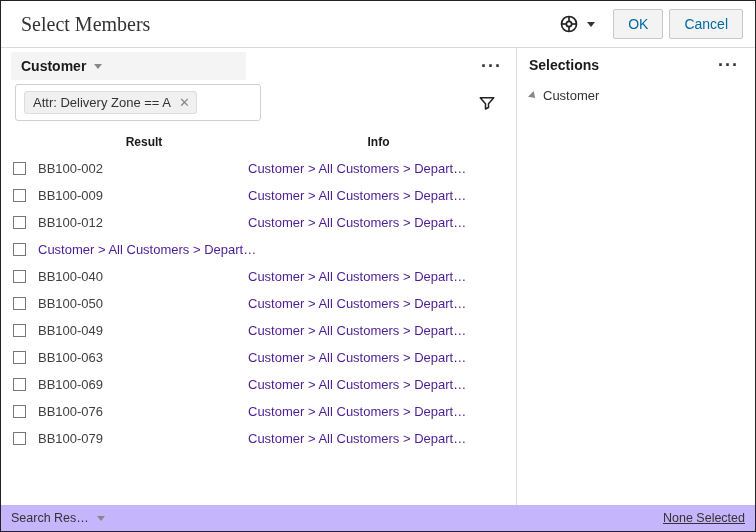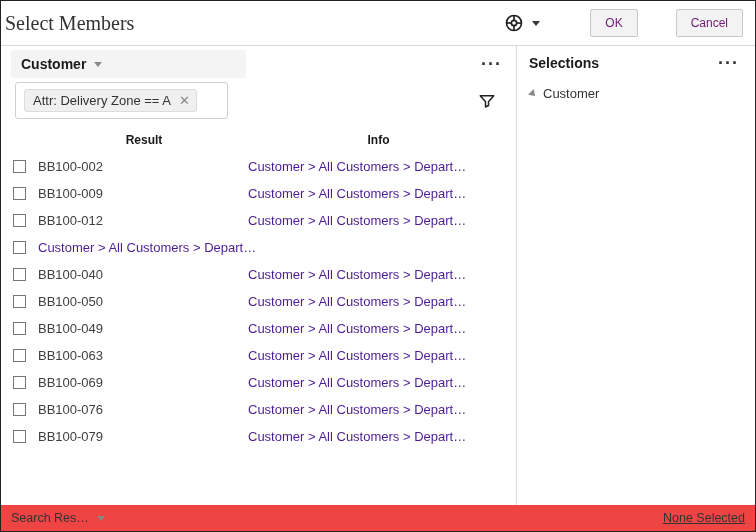--- a/index.html
+++ b/index.html
@@ -12,24 +12,23 @@
     width: 756px;
     height: 532px;
     border: 1px solid #222;
     display: flex;
     flex-direction: column;
   }
   
   .header {
     display: flex;
     align-items: center;
-    padding: 8px 12px 8px 4px;
+    padding: 8px 12px 8px 20px;
     border-bottom: 1px solid #d9d9d9;
     flex: 0 0 auto;
-    gap: 32px;
   }
   .header-title {
     font-family: Georgia, 'Times New Roman', serif;
     font-size: 20px;
     font-weight: 400;
     color: #333;
   }
   .header-spacer { flex: 1; }
   .header-tools {
     display: flex;
@@ -42,22 +41,22 @@
     width: 0; height: 0;
     border-left: 4px solid transparent;
     border-right: 4px solid transparent;
     border-top: 5px solid #333;
     margin-left: 4px;
   }
   .btn {
     background: #f3f3f3;
     border: 1px solid #c8c8c8;
     padding: 6px 14px;
-    font-size: 12px;
-    color: #701a75;
+    font-size: 14px;
+    color: #0369a1;
     cursor: pointer;
     border-radius: 2px;
     margin-left: 6px;
   }
 
   
   .main {
     display: flex;
     flex: 1 1 auto;
     min-height: 0;
@@ -116,21 +115,21 @@
     align-items: center;
     padding: 0 14px 8px 14px;
     gap: 8px;
   }
   .chip-box {
     border: 1px solid #d0d0d0;
     border-radius: 3px;
     padding: 6px 8px;
     display: flex;
     align-items: center;
-    width: 213px;
+    width: 246px;
   }
   .chip {
     background: #f0f0f0;
     border: 1px solid #dcdcdc;
     border-radius: 3px;
     padding: 3px 6px 3px 8px;
     display: flex;
     align-items: center;
     gap: 8px;
     font-size: 13px;
@@ -225,21 +224,21 @@
     width: 0; height: 0;
     border-left: 4px solid transparent;
     border-right: 4px solid transparent;
     border-top: 6px solid #888;
     transform: rotate(-45deg);
   }
 
   
   .footer {
     flex: 0 0 auto;
-    background: #ef4444;
+    background: #c4b5fd;
     display: flex;
     align-items: center;
     height: 26px;
     padding: 0 10px;
     font-size: 12.5px;
     color: #333;
   }
   .footer-left {
     display: flex;
     align-items: center;

